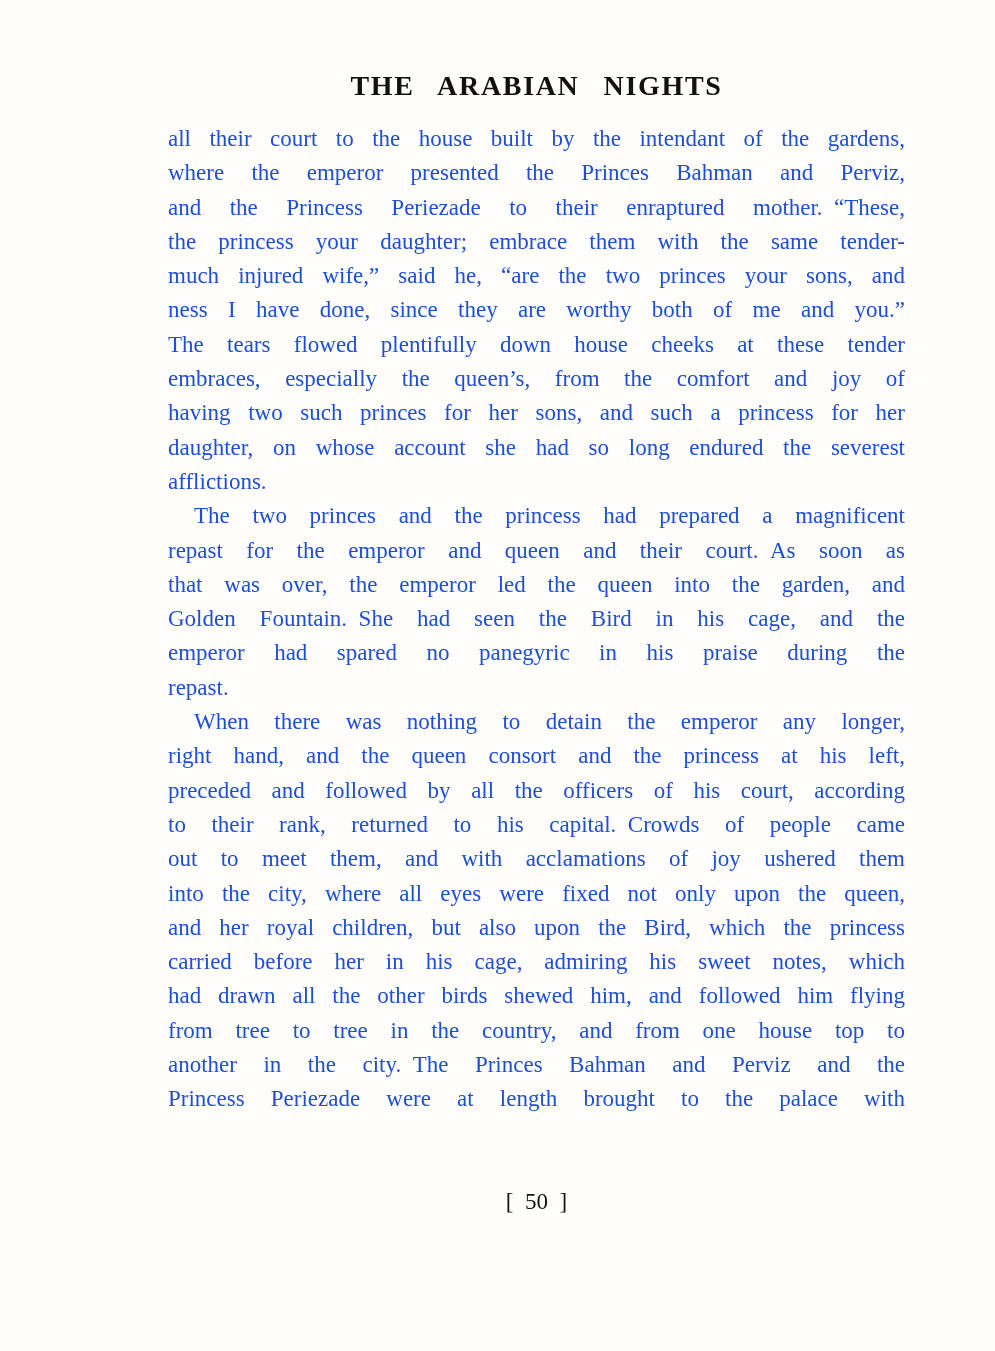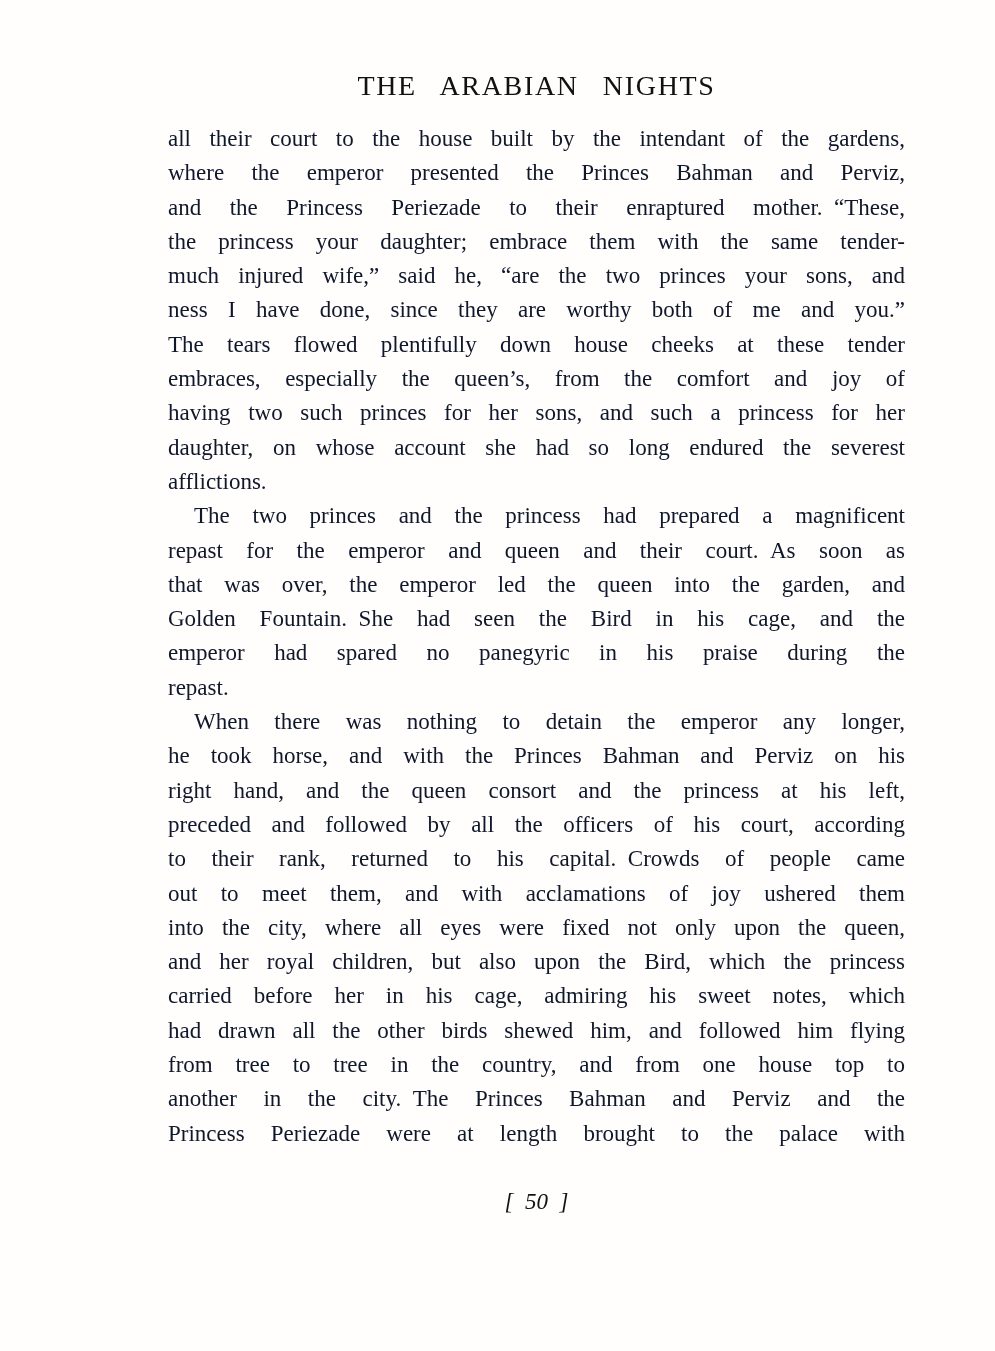--- a/index.html
+++ b/index.html
@@ -21,58 +21,57 @@
     background: #fffefd;
   }
   .running-head {
     position: absolute;
     top: 72px;
     left: 168px;
     width: 737px;
     text-align: center;
     font-size: 28px;
     line-height: 1;
-    font-weight: 400;
+    font-weight: 700;
     letter-spacing: 0.06em;
     word-spacing: 0.55em;
     color: #121110;
   }
   .text-block {
     position: absolute;
     top: 122px;
     left: 168px;
     width: 737px;
   }
   .line {
     margin: 0;
     padding: 0;
     font-size: 23px;
     line-height: 34.3px;
     text-align: justify;
     text-align-last: justify;
     white-space: normal;
-    color: #0f172a;
+    color: #1d4ed8;
   }
   .line.para-end {
     text-align-last: left;
   }
   .line.indent {
     text-indent: 26px;
   }
   .folio {
     position: absolute;
     top: 1189px;
     left: 168px;
     width: 737px;
     text-align: center;
     font-size: 23px;
     line-height: 1.1;
     word-spacing: 0.25em;
     color: #131210;
-    font-style: italic;
   }
 </style>
 </head>
 <body>
 
 <div class="page">
   <header class="running-head">THE ARABIAN NIGHTS</header>
 
   <main class="text-block">
       <p class="line">all their court to the house built by the intendant of the gardens,</p>
@@ -86,21 +85,20 @@
       <p class="line">having two such princes for her sons, and such a princess for her</p>
       <p class="line">daughter, on whose account she had so long endured the severest</p>
       <p class="line para-end">afflictions.</p>
       <p class="line indent">The two princes and the princess had prepared a magnificent</p>
       <p class="line">repast for the emperor and queen and their court. As soon as</p>
       <p class="line">that was over, the emperor led the queen into the garden, and</p>
       <p class="line">Golden Fountain. She had seen the Bird in his cage, and the</p>
       <p class="line">emperor had spared no panegyric in his praise during the</p>
       <p class="line para-end">repast.</p>
       <p class="line indent">When there was nothing to detain the emperor any longer,</p>
-      <p class="line">he took horse, and with the Princes Bahman and Perviz on his</p>
       <p class="line">right hand, and the queen consort and the princess at his left,</p>
       <p class="line">preceded and followed by all the officers of his court, according</p>
       <p class="line">to their rank, returned to his capital. Crowds of people came</p>
       <p class="line">out to meet them, and with acclamations of joy ushered them</p>
       <p class="line">into the city, where all eyes were fixed not only upon the queen,</p>
       <p class="line">and her royal children, but also upon the Bird, which the princess</p>
       <p class="line">carried before her in his cage, admiring his sweet notes, which</p>
       <p class="line">had drawn all the other birds shewed him, and followed him flying</p>
       <p class="line">from tree to tree in the country, and from one house top to</p>
       <p class="line">another in the city. The Princes Bahman and Perviz and the</p>

